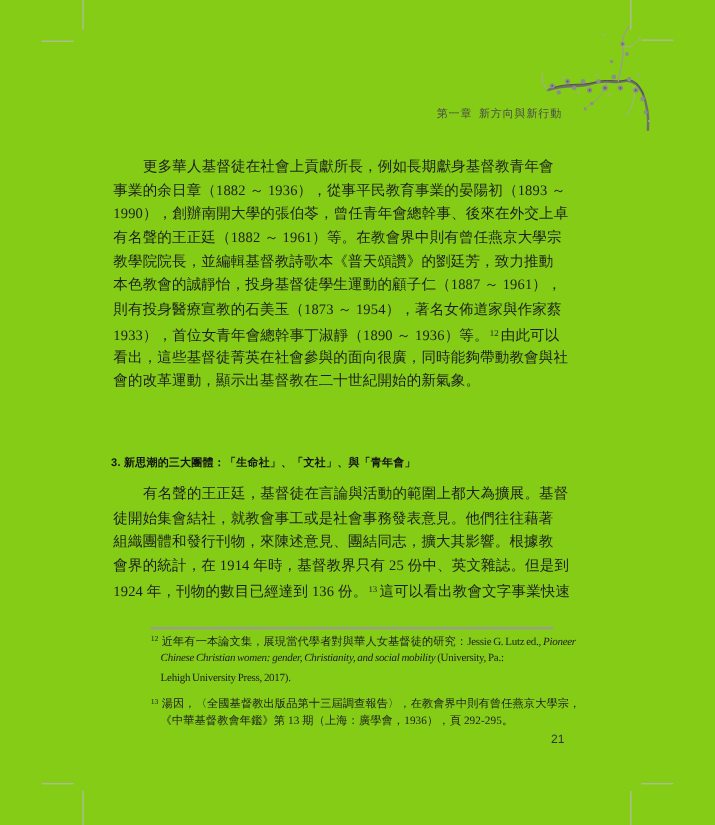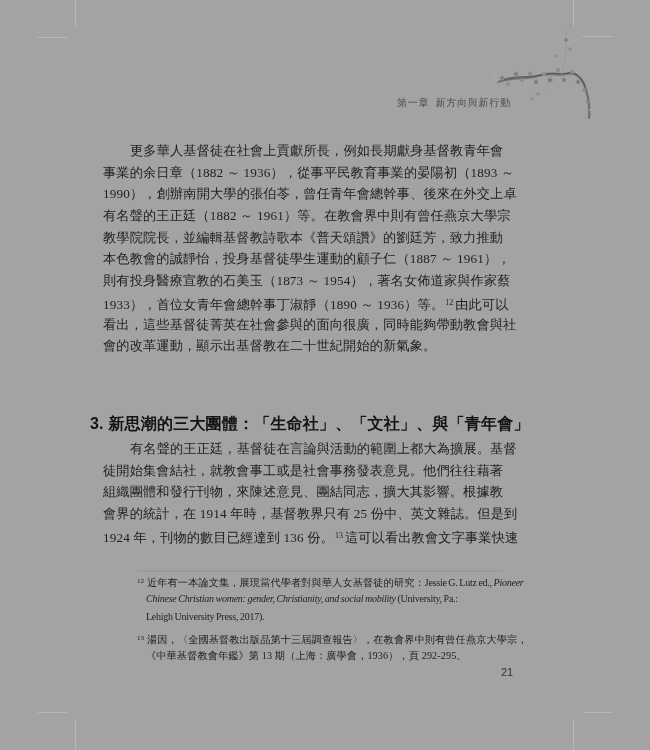--- a/index.html
+++ b/index.html
@@ -1,40 +1,40 @@
 <!DOCTYPE html>
 <html><head>
 <meta charset="utf-8">
 <style>
   html,body{margin:0;padding:0;background:#e8e8e8;}
   .page{
-    position:relative;width:650px;height:750px;background:#a3a3a3;
+    position:relative;width:650px;height:750px;background:#84cc16;
     font-family:"Liberation Serif","DejaVu Serif",serif;color:#222;
     overflow:hidden;margin:0 auto;
   }
   .cropmark{position:absolute;background:#b8b8b8;}
 
   .running-header{
     position:absolute;left:103px;top:96px;width:408px;
     text-align:right;font-family:"Liberation Sans","DejaVu Sans",sans-serif;
     font-size:10px;color:#4a4a4a;letter-spacing:0.8px;white-space:nowrap;
   }
   .running-header .title-part{margin-left:6px;}
 
   .textblock{position:absolute;left:103px;width:420px;}
   .p1{top:140px;}
   .p2{top:438px;}
   .ln{height:21.7px;line-height:21.7px;font-size:13.2px;white-space:nowrap;letter-spacing:0.15px;color:#1e1e1e;}
   .ln.indent{padding-left:27px;}
   .fnref{font-size:8px;vertical-align:4px;letter-spacing:0;margin:0 2px 0 1px;color:#1e1e1e;}
 
   .heading{
-    position:absolute;left:90px;top:414px;width:420px;white-space:nowrap;
+    position:absolute;left:101px;top:414px;width:420px;white-space:nowrap;
     font-family:"Liberation Sans","DejaVu Sans",sans-serif;font-weight:bold;
-    font-size:16px;color:#141414;letter-spacing:0.2px;
+    font-size:10px;color:#141414;letter-spacing:0.2px;
   }
 
   .fnsep{position:absolute;left:137px;top:570px;width:366px;height:1.5px;background:#9a9a9a;}
 
   .footnotes{position:absolute;left:137px;top:572px;width:382px;}
   .fn{margin:0;}
   .fn + .fn{margin-top:3px;}
   .fnl{height:18px;line-height:18px;font-size:10.2px;white-space:nowrap;color:#1e1e1e;}
   .fnl.cont{margin-left:9px;}
   .fnl sup{font-size:7px;vertical-align:3px;margin-right:3px;}

